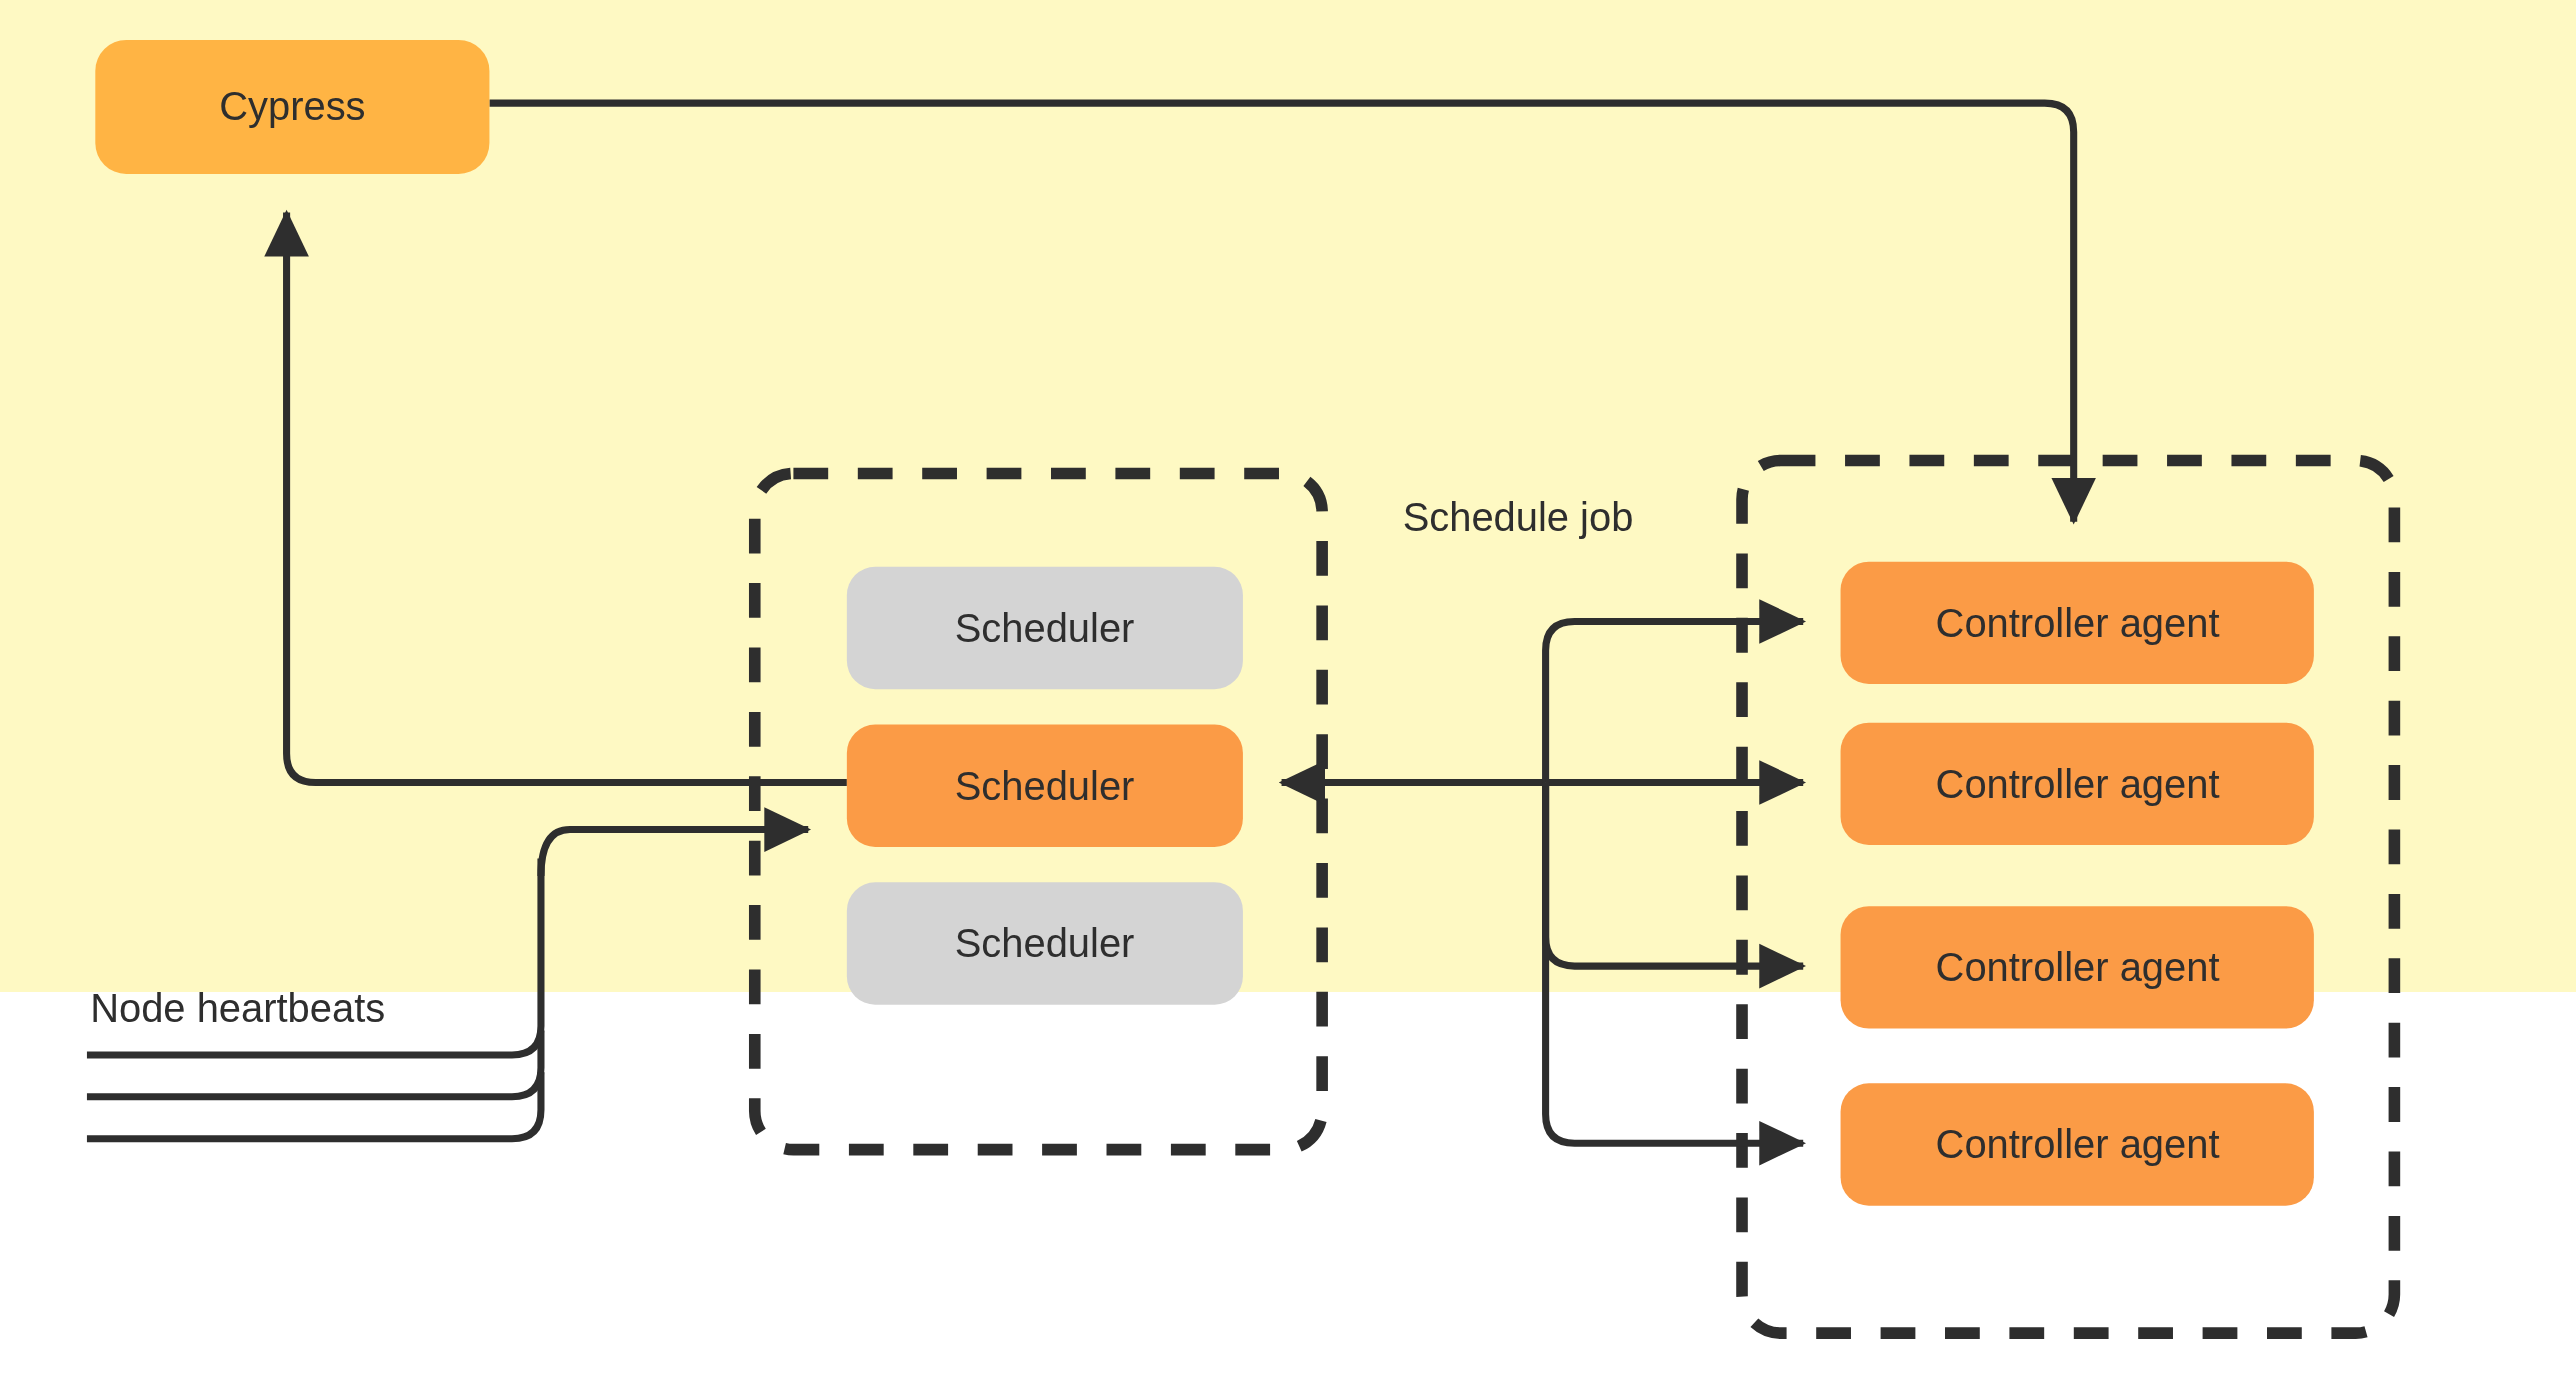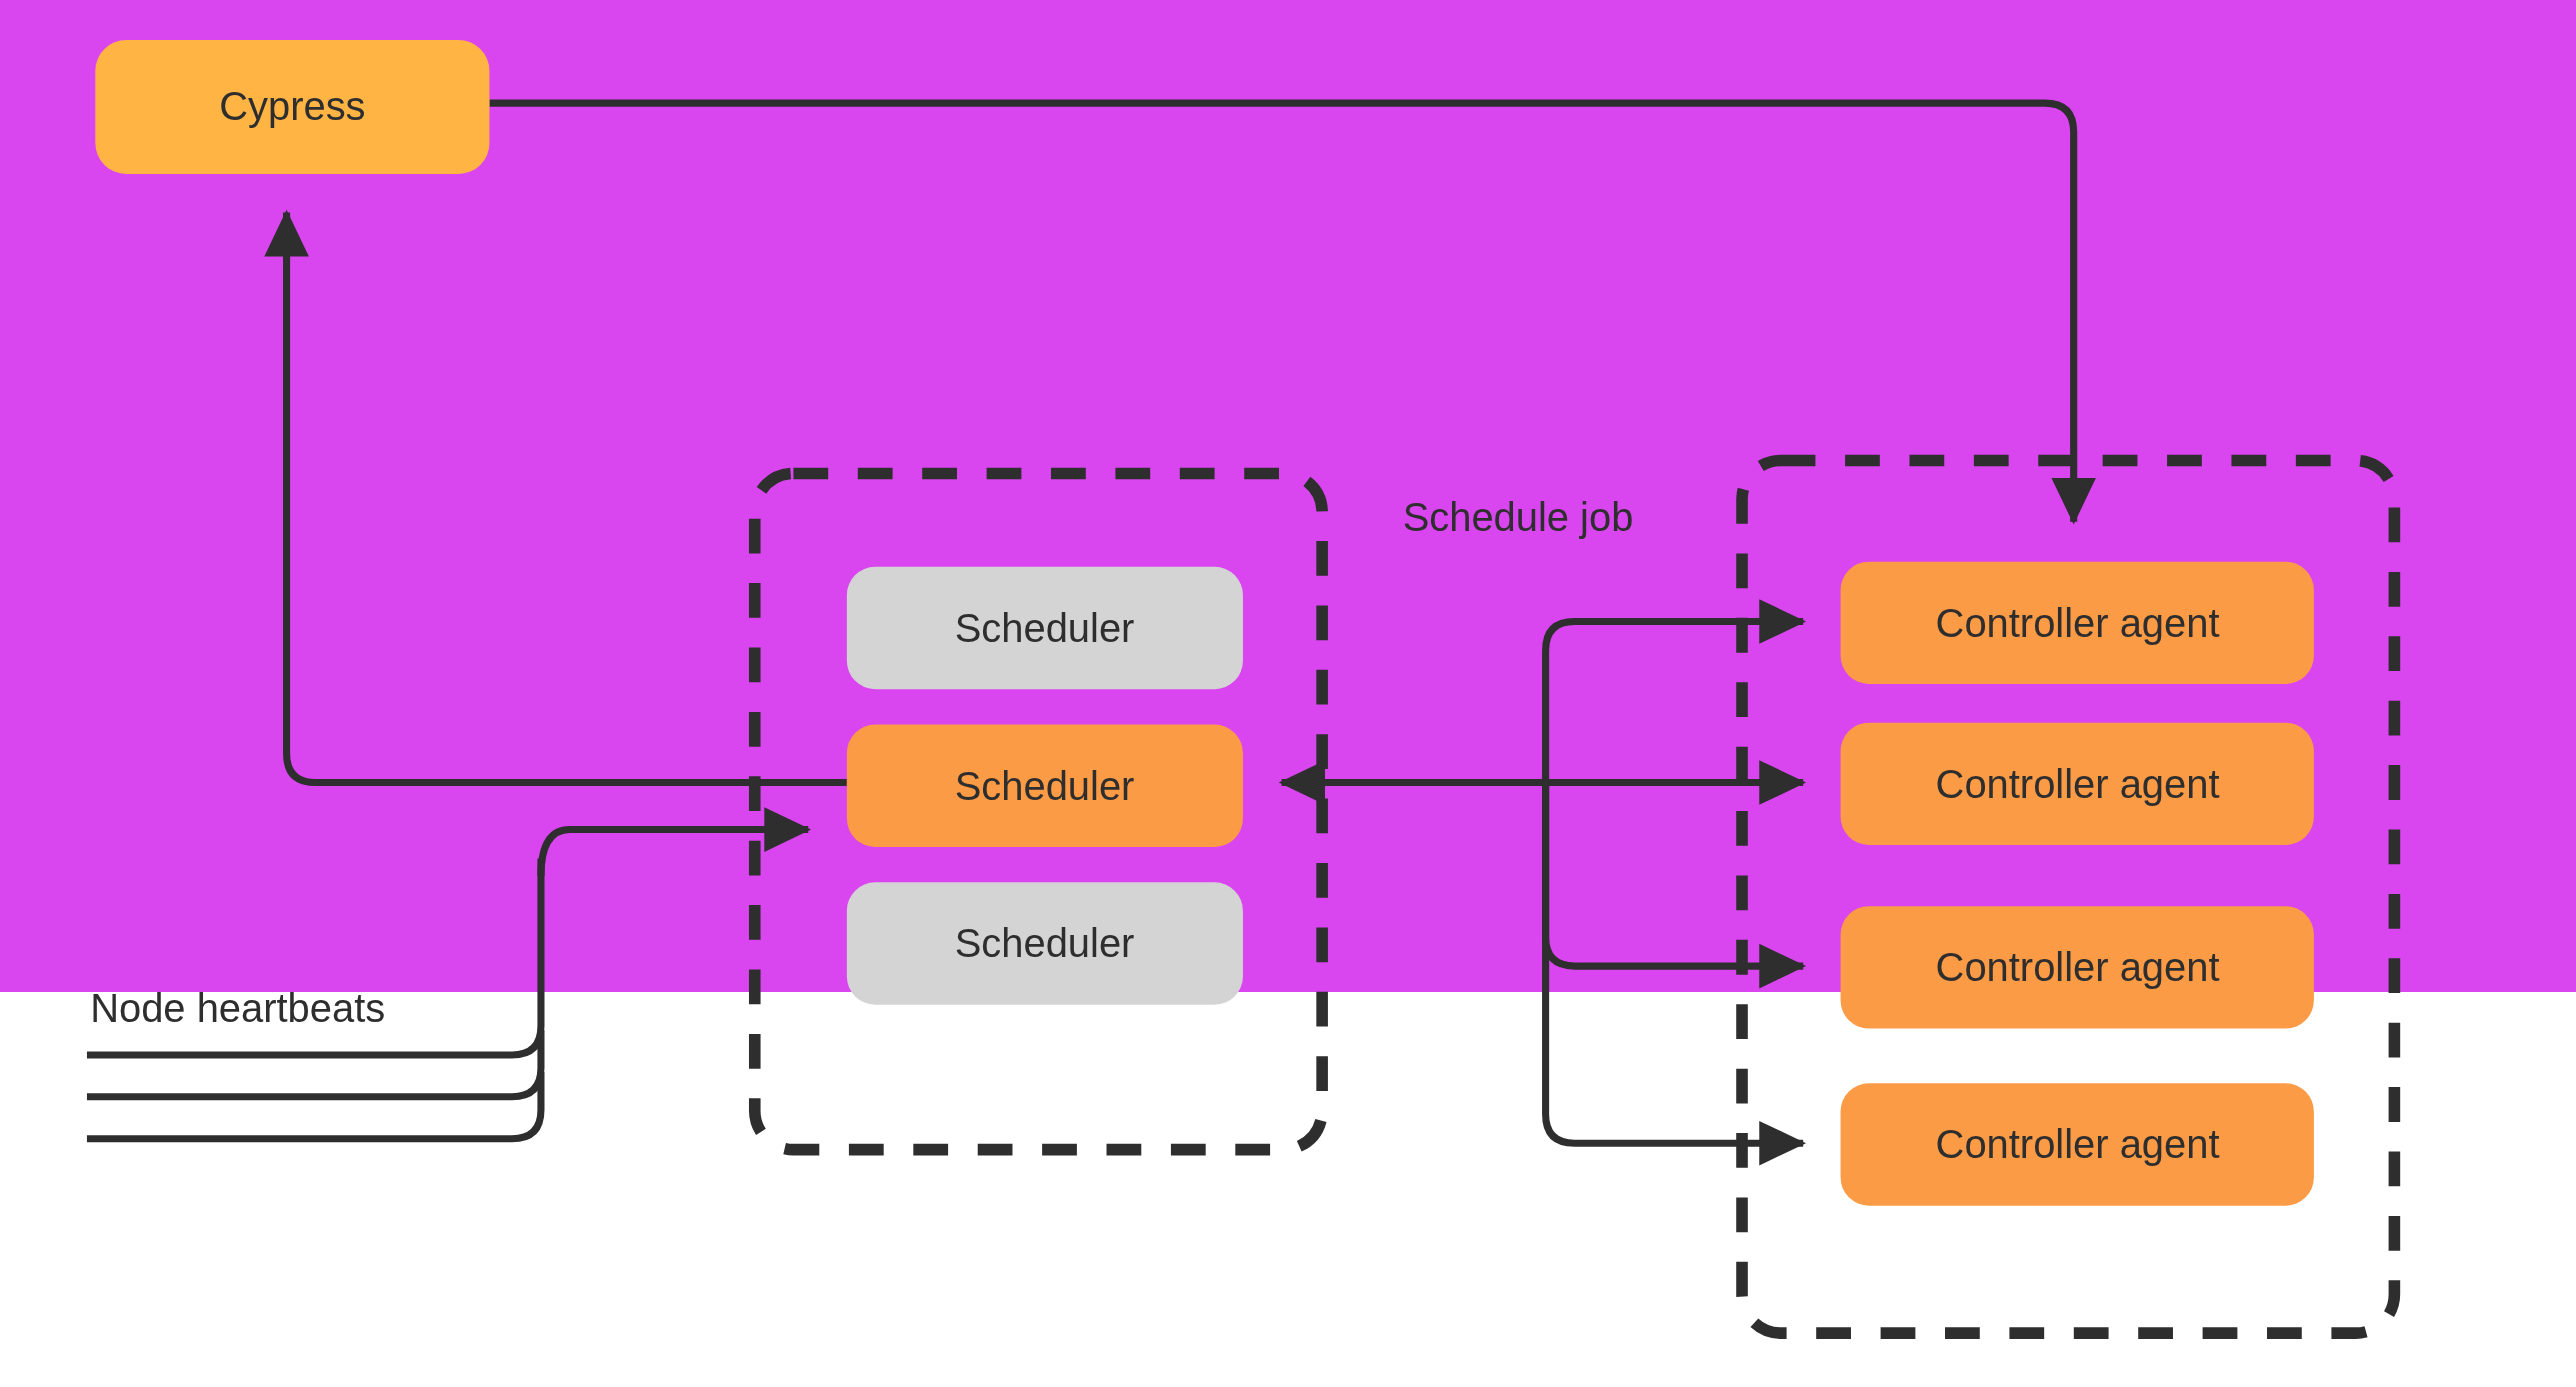--- a/index.html
+++ b/index.html
@@ -10,21 +10,21 @@
   body {
     width: 2576px;
     height: 1388px;
     font-family: "Liberation Sans", sans-serif;
     overflow: hidden;
   }
   #diagram-root {
     position: relative;
     width: 2576px;
     height: 992px;
-    background: #d946ef;
+    background: #fef9c3;
   }
   svg.canvas {
     position: absolute;
     top: 0;
     left: 0;
     width: 2576px;
     height: 1388px;
     display: block;
   }
   .node-label {

